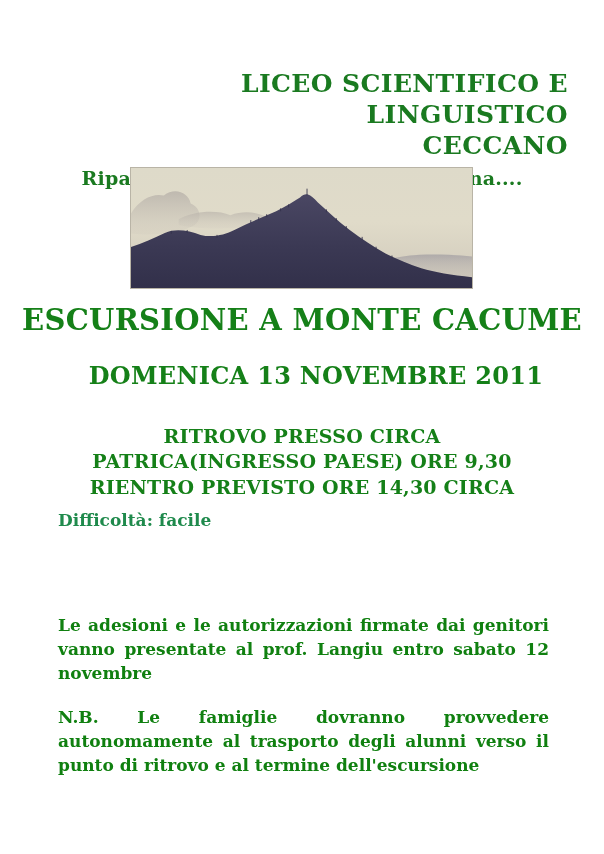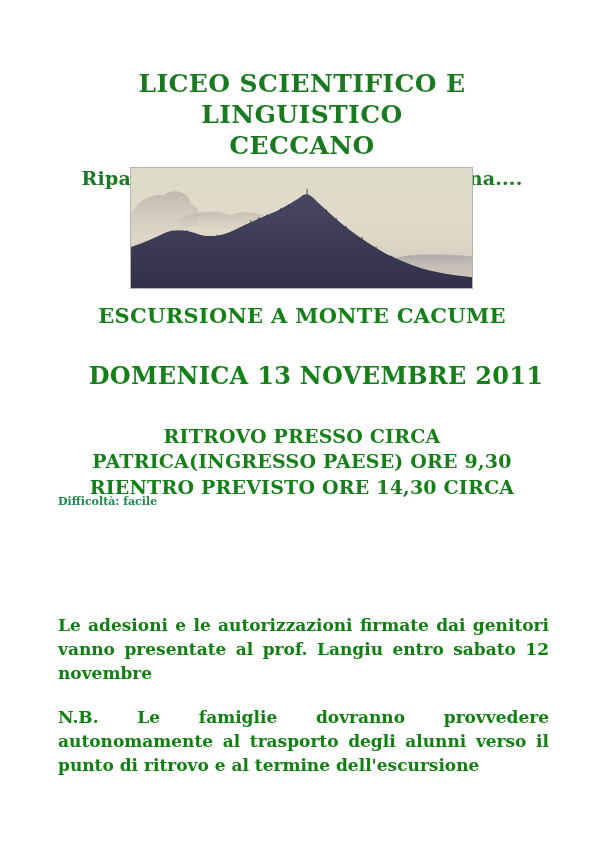--- a/index.html
+++ b/index.html
@@ -32,20 +32,21 @@
   .school-title {
     color: #1a7a20;
     font-family: "DejaVu Serif", "Liberation Serif", serif;
     font-weight: bold;
     font-size: 25px;
     line-height: 1.24;
     letter-spacing: 0.4px;
     margin: 0;
     padding: 0 36px;
     text-transform: none;
+    text-align: right;
   }
   .school-subtitle {
     color: #1a7a20;
     font-family: "DejaVu Serif", "Liberation Serif", serif;
     font-weight: bold;
     font-size: 19px;
     line-height: 1.2;
     margin: 6px 0 0 0;
     letter-spacing: 0.2px;
   }
@@ -66,21 +67,21 @@
 
   
   .heading-excursion {
     position: absolute;
     left: 0; right: 0;
     top: 303px;
     text-align: center;
     color: #158018;
     font-family: "DejaVu Serif", "Liberation Serif", serif;
     font-weight: bold;
-    font-size: 21px;
+    font-size: 29px;
     letter-spacing: 0.3px;
   }
   .heading-date {
     position: absolute;
     left: 0; right: 0;
     top: 361px;
     text-align: center;
     color: #158018;
     font-family: "DejaVu Serif", "Liberation Serif", serif;
     font-weight: bold;
@@ -102,25 +103,25 @@
     line-height: 1.33;
     letter-spacing: 0.2px;
   }
   .meeting-block div { white-space: nowrap; }
 
   
   .details-block {
     position: absolute;
     left: 58px;
     width: 491px;
-    top: 494px;
+    top: 508px;
     color: #1f8a4c;
     font-family: "DejaVu Serif", "Liberation Serif", serif;
     font-weight: bold;
-    font-size: 11px;
+    font-size: 17px;
     line-height: 1.47;
   }
   .details-difficulty { text-align: left; }
   .details-equipment {
     text-align: justify;
     text-justify: inter-word;
     text-indent: 4px;
   }
 
   

